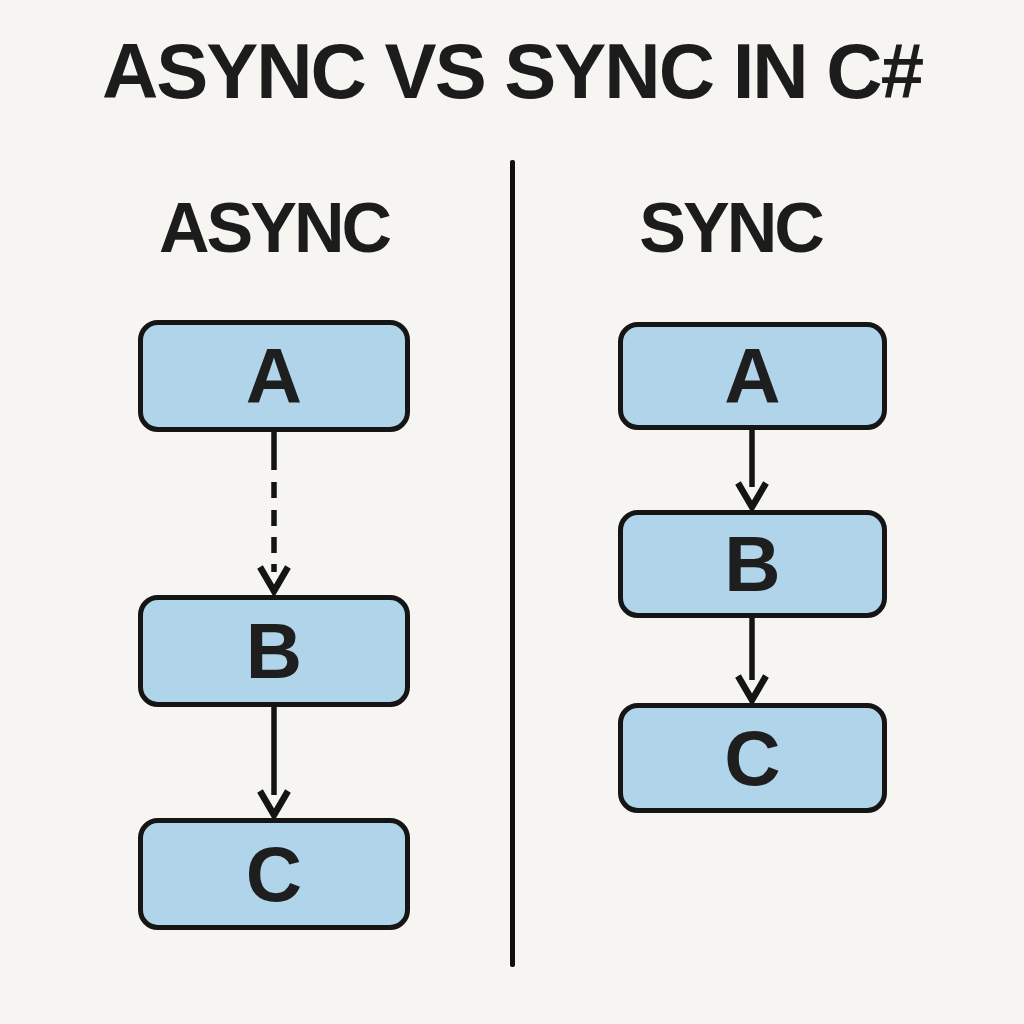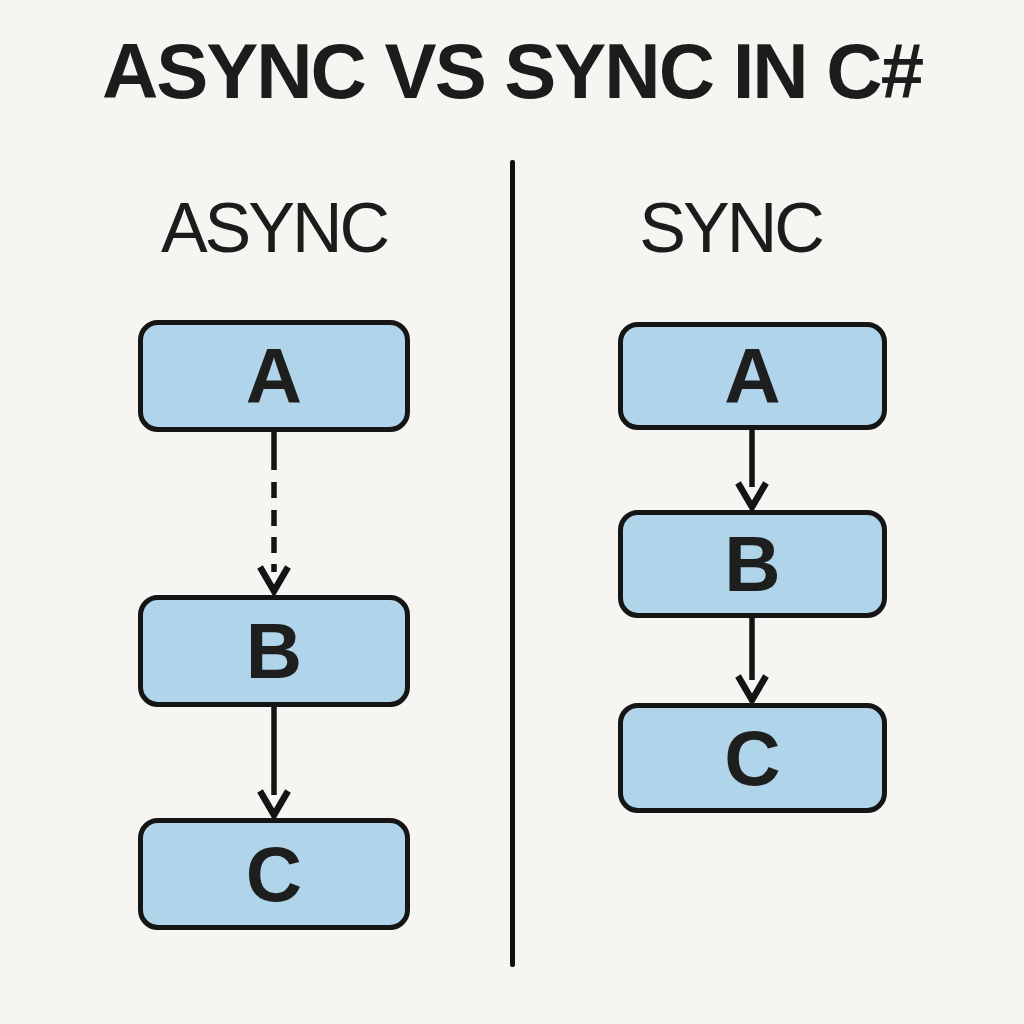--- a/index.html
+++ b/index.html
@@ -35,21 +35,21 @@
     width: 5px;
     height: 807px;
     background: #0f0f0f;
     border-radius: 2px;
   }
   .col-header {
     position: absolute;
     top: 188px;
     text-align: center;
     font-size: 70px;
-    font-weight: normal;
+    font-weight: bold;
     letter-spacing: -3px;
     color: #1c1c1c;
     white-space: nowrap;
   }
   .col-header.async { left: 138px; width: 272px; }
   .col-header.sync  { left: 596px; width: 269px; }
   .node {
     position: absolute;
     background: #b0d5ea;
     border: 5px solid #151515;

